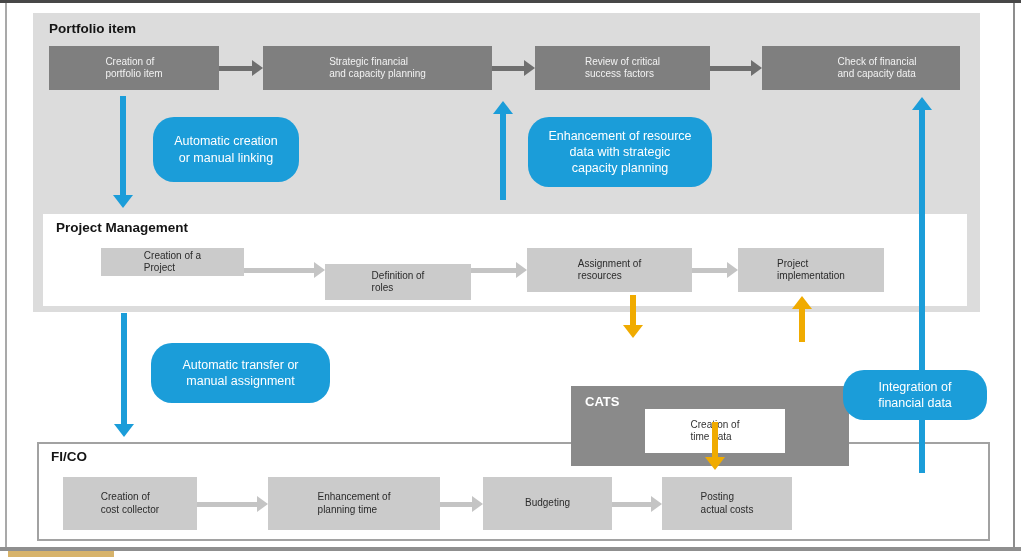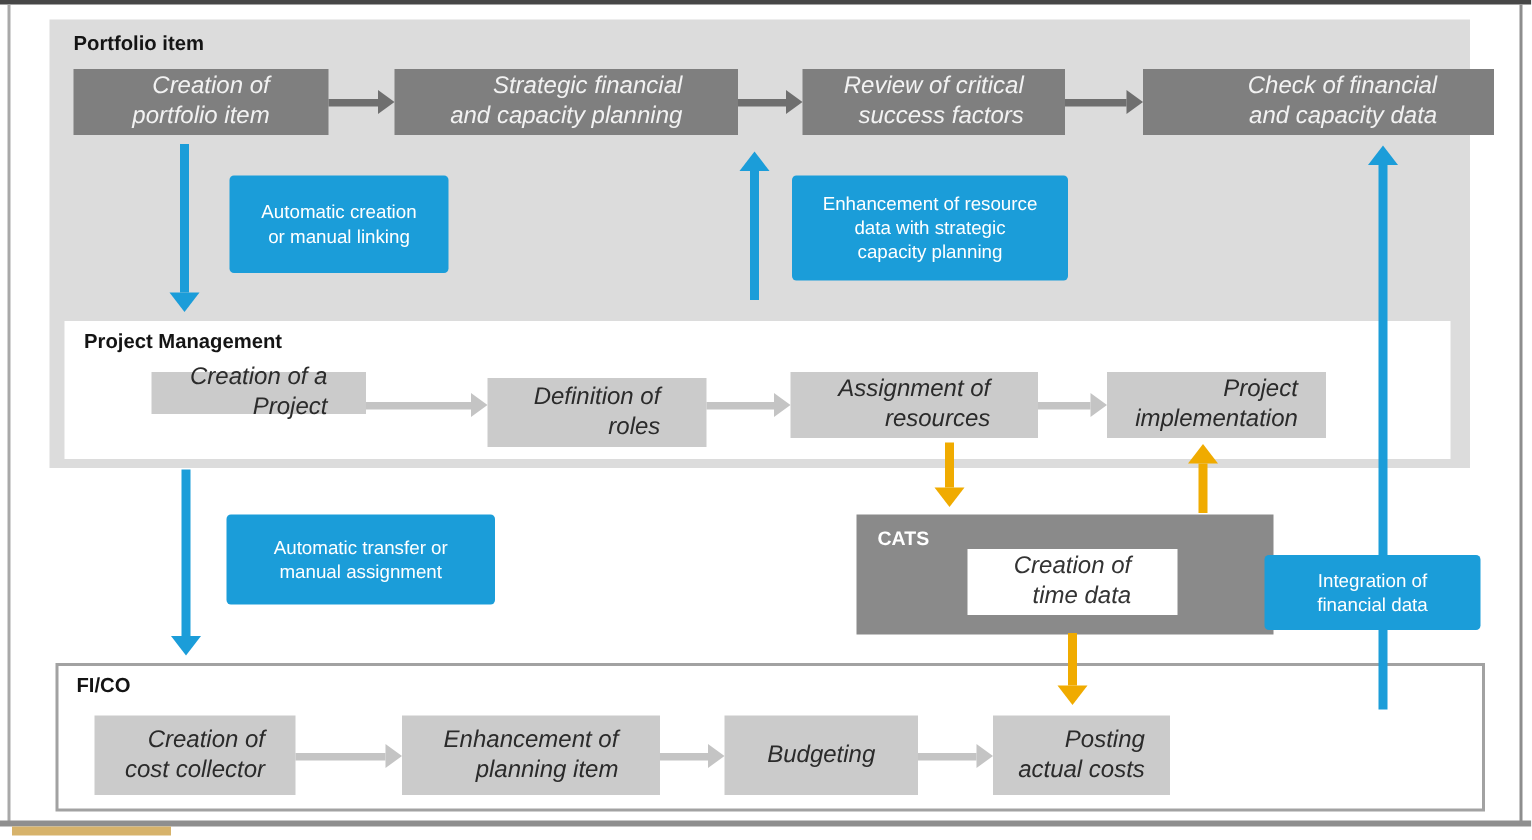--- a/index.html
+++ b/index.html
@@ -6,30 +6,30 @@
   .canvas{position:relative;width:1021px;height:560px;background:#ffffff;overflow:hidden;}
 
   .rect{position:absolute;}
   .band{position:absolute;background:#dcdcdc;}
   .panel-white{position:absolute;background:#ffffff;}
   .panel-border{position:absolute;background:#ffffff;border:2px solid #a2a2a2;box-sizing:border-box;}
 
   .lane-title{position:absolute;font-weight:bold;font-size:13.5px;color:#141414;}
 
   .step{position:absolute;display:flex;align-items:center;justify-content:center;
-        text-align:right;white-space:pre-line;font-size:16px;line-height:1.25;box-sizing:border-box;font-style:italic;}
+        text-align:left;white-space:pre-line;font-size:10px;line-height:1.25;box-sizing:border-box;}
   .dark-box{background:#7f7f7f;color:#f2f2f2;}
   .light-box{background:#cbcbcb;color:#2b2b2b;}
   .white-box{background:#ffffff;color:#333333;}
 
-  .callout{position:absolute;background:#1b9dd9;color:#ffffff;border-radius:3px;
+  .callout{position:absolute;background:#1b9dd9;color:#ffffff;border-radius:21px;
            display:flex;align-items:center;justify-content:center;text-align:center;
            white-space:pre-line;font-size:12.5px;line-height:1.3;}
 
-  .cats-box{position:absolute;background:#8a8a8a;}
+  .cats-box{position:absolute;background:#8a8a8a;margin-top:43px;}
   .cats-label{position:absolute;left:14px;top:8px;color:#ffffff;font-weight:bold;font-size:13px;}
 
   
   .harrow{position:absolute;}
   .harrow .shaft{position:absolute;left:0;top:50%;margin-top:-2.5px;height:5px;
                  width:calc(100% - 11px);background:currentColor;}
   .harrow .head{position:absolute;right:0;top:50%;margin-top:-8px;width:0;height:0;
                 border-top:8px solid transparent;border-bottom:8px solid transparent;
                 border-left:11px solid currentColor;}
 
@@ -76,21 +76,21 @@
       <span class="shaft"></span>
       <span class="head"></span>
     </div>
 
   <div class="step dark-box" style="left:49px;top:46px;width:170px;height:44px;">Creation of
 portfolio item</div>
   <div class="step dark-box" style="left:263px;top:46px;width:229px;height:44px;">Strategic financial
 and capacity planning</div>
   <div class="step dark-box" style="left:535px;top:46px;width:175px;height:44px;">Review of critical
 success factors</div>
-  <div class="step dark-box" style="left:762px;top:46px;width:234px;height:44px;padding-left:32px;">Check of financial
+  <div class="step dark-box" style="left:762px;top:46px;width:198px;height:44px;padding-left:32px;">Check of financial
 and capacity data</div>
 
   <div class="harrow c-dark" style="left:219px;top:58px;width:44px;height:20px;">
       <span class="shaft"></span>
       <span class="head"></span>
     </div>
   <div class="harrow c-dark" style="left:492px;top:58px;width:43px;height:20px;">
       <span class="shaft"></span>
       <span class="head"></span>
     </div>
@@ -109,21 +109,21 @@
   <div class="varrow up c-blue" style="left:493px;top:101px;width:20px;height:99px;">
       <span class="shaft"></span>
       <span class="head"></span>
     </div>
   <div class="callout" style="left:528px;top:117px;width:184px;height:70px;">Enhancement of resource
 data with strategic
 capacity planning</div>
 
   <div class="step light-box" style="left:101px;top:248px;width:143px;height:28px;">Creation of a
 Project</div>
-  <div class="step light-box" style="left:325px;top:252px;width:146px;height:46px;">Definition of
+  <div class="step light-box" style="left:325px;top:264px;width:146px;height:36px;">Definition of
 roles</div>
   <div class="step light-box" style="left:527px;top:248px;width:165px;height:44px;">Assignment of
 resources</div>
   <div class="step light-box" style="left:738px;top:248px;width:146px;height:44px;">Project
 implementation</div>
 
   <div class="harrow c-light" style="left:244px;top:260px;width:81px;height:20px;">
       <span class="shaft"></span>
       <span class="head"></span>
     </div>
@@ -162,23 +162,23 @@
 financial data</div>
 
   <div class="varrow down c-orange" style="left:705px;top:422px;width:20px;height:48px;">
       <span class="shaft"></span>
       <span class="head"></span>
     </div>
 
   <div class="step light-box" style="left:63px;top:477px;width:134px;height:53px;">Creation of
 cost collector</div>
   <div class="step light-box" style="left:268px;top:477px;width:172px;height:53px;">Enhancement of
-planning item</div>
+planning time</div>
   <div class="step light-box" style="left:483px;top:477px;width:129px;height:53px;">Budgeting</div>
-  <div class="step light-box" style="left:662px;top:477px;width:118px;height:53px;">Posting
+  <div class="step light-box" style="left:662px;top:477px;width:130px;height:53px;">Posting
 actual costs</div>
 
   <div class="harrow c-light" style="left:197px;top:494px;width:71px;height:20px;">
       <span class="shaft"></span>
       <span class="head"></span>
     </div>
   <div class="harrow c-light" style="left:440px;top:494px;width:43px;height:20px;">
       <span class="shaft"></span>
       <span class="head"></span>
     </div>

